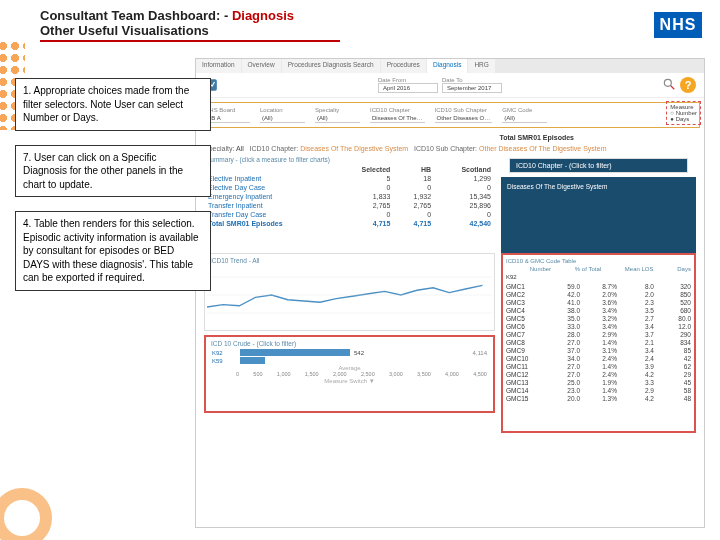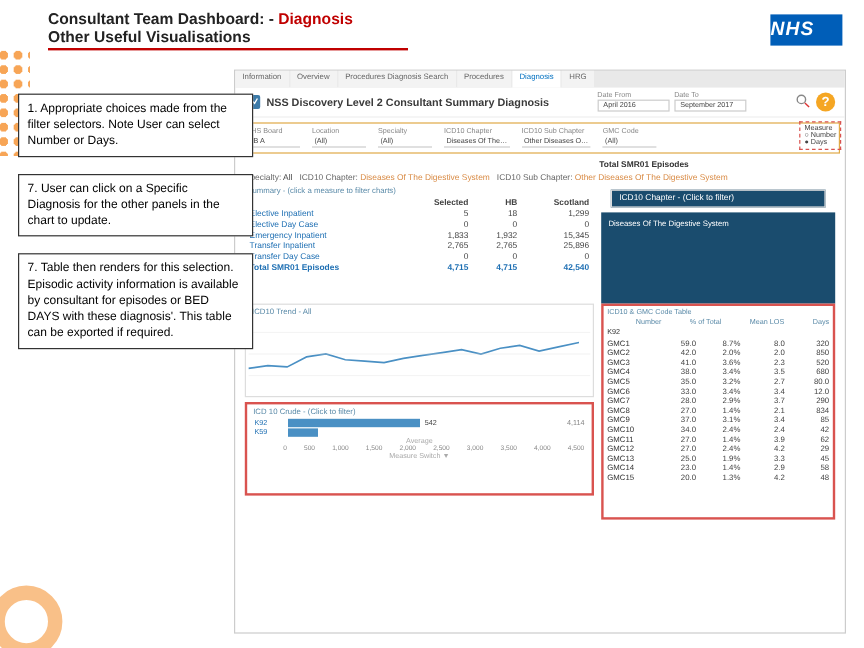--- a/index.html
+++ b/index.html
@@ -3,21 +3,21 @@
 <meta charset="utf-8">
 <style>
 *{box-sizing:border-box;margin:0;padding:0;font-family:Arial,Helvetica,sans-serif}
 body{width:720px;height:540px;background:#fff;position:relative;overflow:hidden}
 .bg-deco{position:absolute;z-index:0}
 .deco-tl{left:-15px;top:40px;width:40px;height:90px;background:radial-gradient(circle,#f7a556 4px,transparent 4px) 0 0/12px 12px}
 .deco-bl{left:-8px;bottom:-8px;width:60px;height:60px;border-radius:50%;border:12px solid #f7a556;opacity:.7}
 .title{position:absolute;left:40px;top:8px;font-size:13px;font-weight:bold;color:#222;z-index:2}
 .title .red{color:#c00000}
 .title hr{border:none;border-top:2px solid #c00000;width:300px;margin-top:2px}
-.nhs{position:absolute;right:18px;top:12px;width:60px;height:26px;background:#005eb8;color:#fff;font-weight:bold;font-style:italic;font-size:16px;text-align:left;line-height:26px;letter-spacing:1px;z-index:2}
+.nhs{position:absolute;right:18px;top:12px;width:48px;height:26px;background:#005eb8;color:#fff;font-weight:bold;font-size:16px;text-align:center;line-height:26px;letter-spacing:1px;z-index:2}
 .left{position:absolute;left:15px;top:78px;width:196px;z-index:2}
 .note{border:1px solid #333;padding:5px 7px;font-size:10px;line-height:1.35;margin-bottom:14px;background:#fff}
 .dash{position:absolute;left:195px;top:58px;width:510px;height:470px;border:1px solid #ccc;background:#fff;z-index:1;font-size:7px;color:#444}
 .tabs{display:flex;gap:1px;background:#e9e9e9;height:14px;font-size:6.5px}
 .tab{padding:2px 6px;background:#f3f3f3;color:#666}
 .tab.active{background:#fff;color:#0070c0}
 .hdr{display:flex;align-items:center;padding:4px 8px;border-bottom:1px solid #eee;gap:4px}
 .hdr .ttl{font-size:9px;font-weight:bold;color:#3a3a3a}
 .hdr .fld{display:flex;flex-direction:column;font-size:6px}
 .hdr .fld .lbl{color:#888}
@@ -65,39 +65,38 @@
 <div class="title">
   <div><span>Consultant Team Dashboard: - </span><span class="red">Diagnosis</span></div>
   <div>Other Useful Visualisations</div>
   <hr>
 </div>
 <div class="nhs">NHS</div>
 
 <div class="left">
   <div class="note">1. Appropriate choices made from the filter selectors. Note User can select Number or Days.</div>
   <div class="note">7. User can click on a Specific Diagnosis for the other panels in the chart to update.</div>
-  <div class="note">7. Table then renders for this selection. Episodic activity information is available by consultant for episodes or BED DAYS with these diagnosis'. This table can be exported if required.</div>
+  <div class="note">4. Table then renders for this selection. Episodic activity information is available by consultant for episodes or BED DAYS with these diagnosis'. This table can be exported if required.</div>
 </div>
 
 <div class="dash">
   <div class="tabs">
     <div class="tab">Information</div>
     <div class="tab">Overview</div>
     <div class="tab">Procedures Diagnosis Search</div>
     <div class="tab">Procedures</div>
     <div class="tab active">Diagnosis</div>
     <div class="tab">HRG</div>
   </div>
 
   <div class="hdr">
     <svg class="mini-icon" viewBox="0 0 24 24">
         <rect x="2" y="2" width="20" height="20" rx="3" fill="#3c7aa8"></rect>
         <path d="M6 16 L10 10 L14 14 L18 7" stroke="#fff" fill="none" stroke-width="2"></path>
       </svg>
-    <div class="ttl">NSS Discovery Level 2 Consultant Summary Diagnosis</div>
     <div class="fld" style="margin-left:auto">
       <span class="lbl">Date From</span>
         <span class="val">April 2016</span>
     </div>
     <div class="fld">
       <span class="lbl">Date To</span>
         <span class="val">September 2017</span>
     </div>
     <div class="icons">
       <svg class="mini-icon" viewBox="0 0 24 24">

